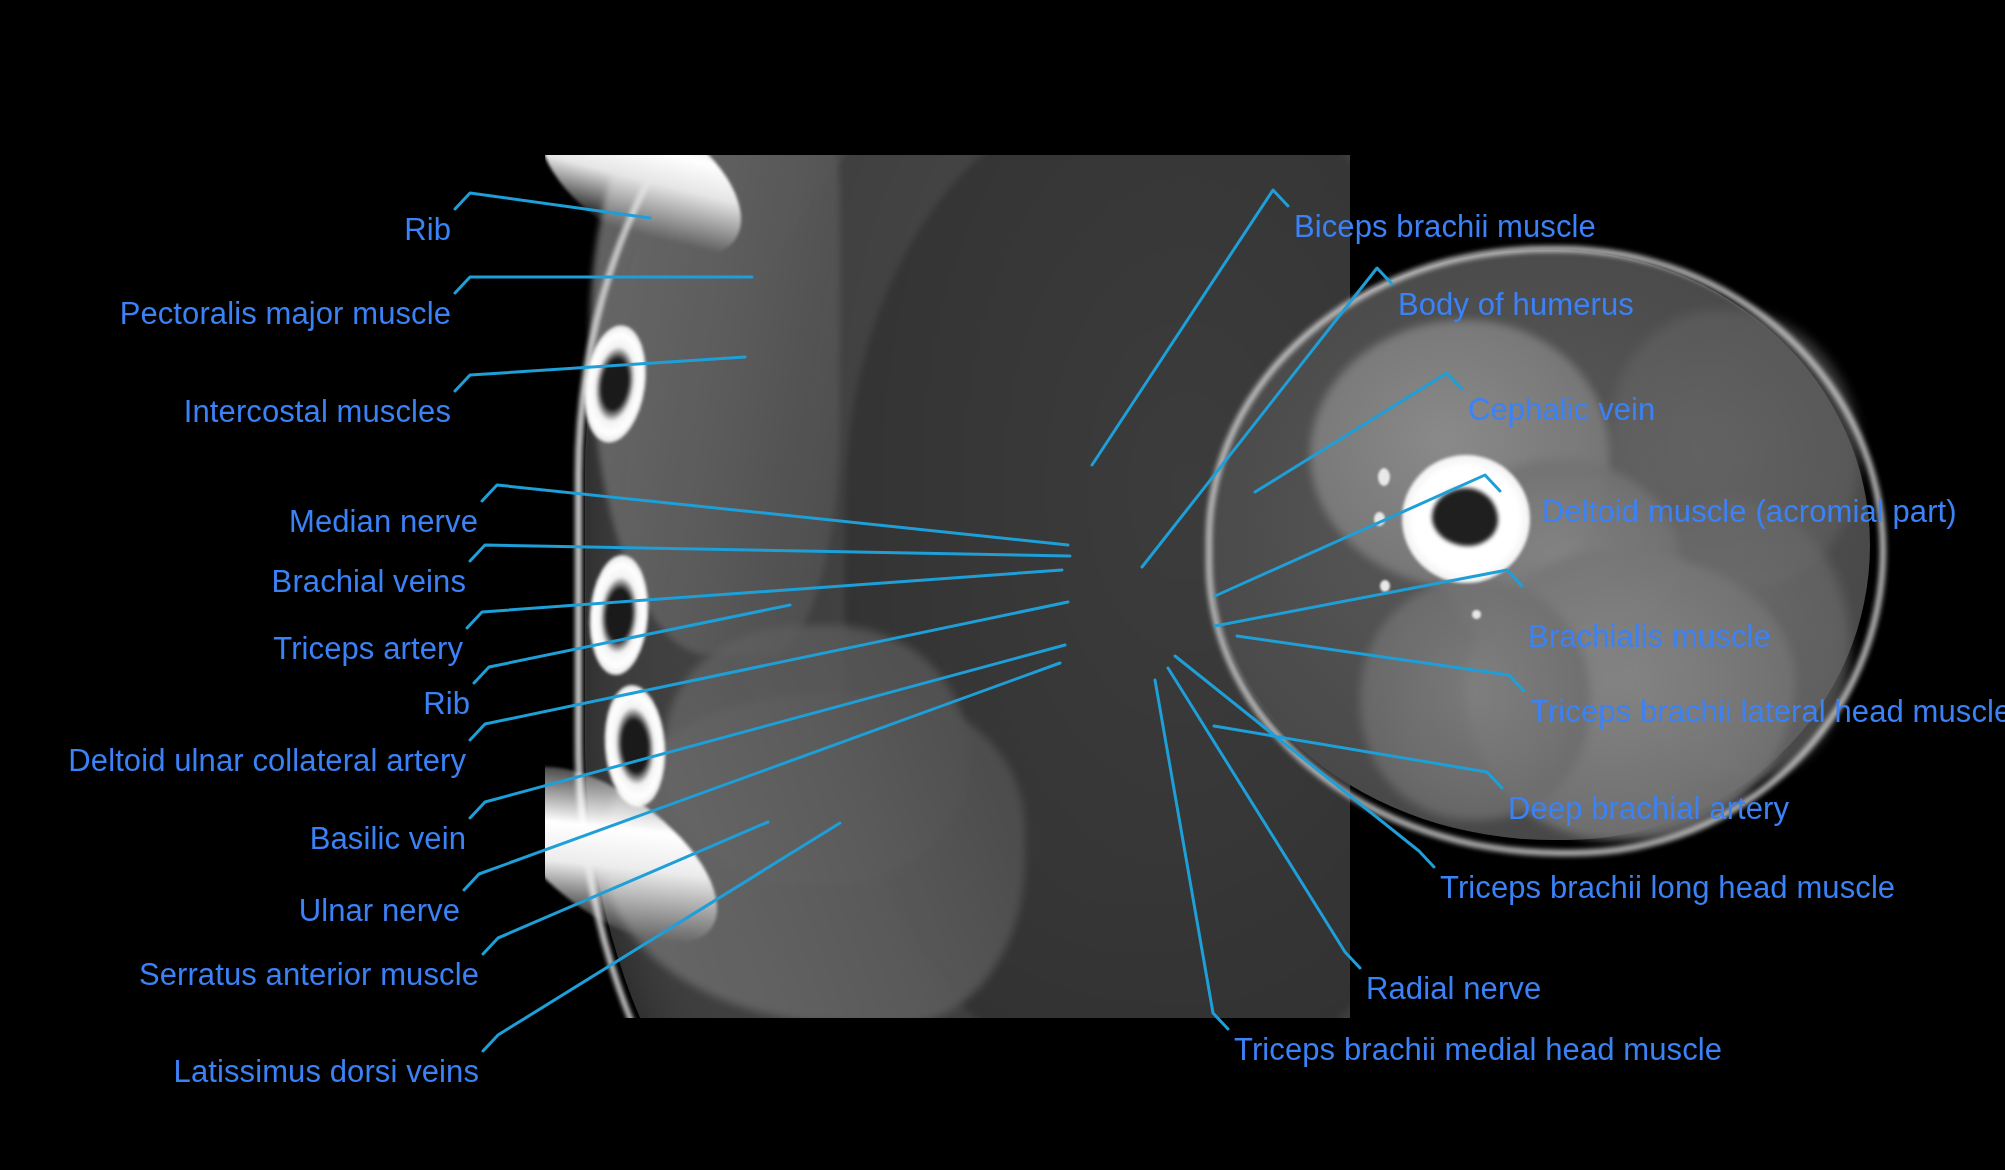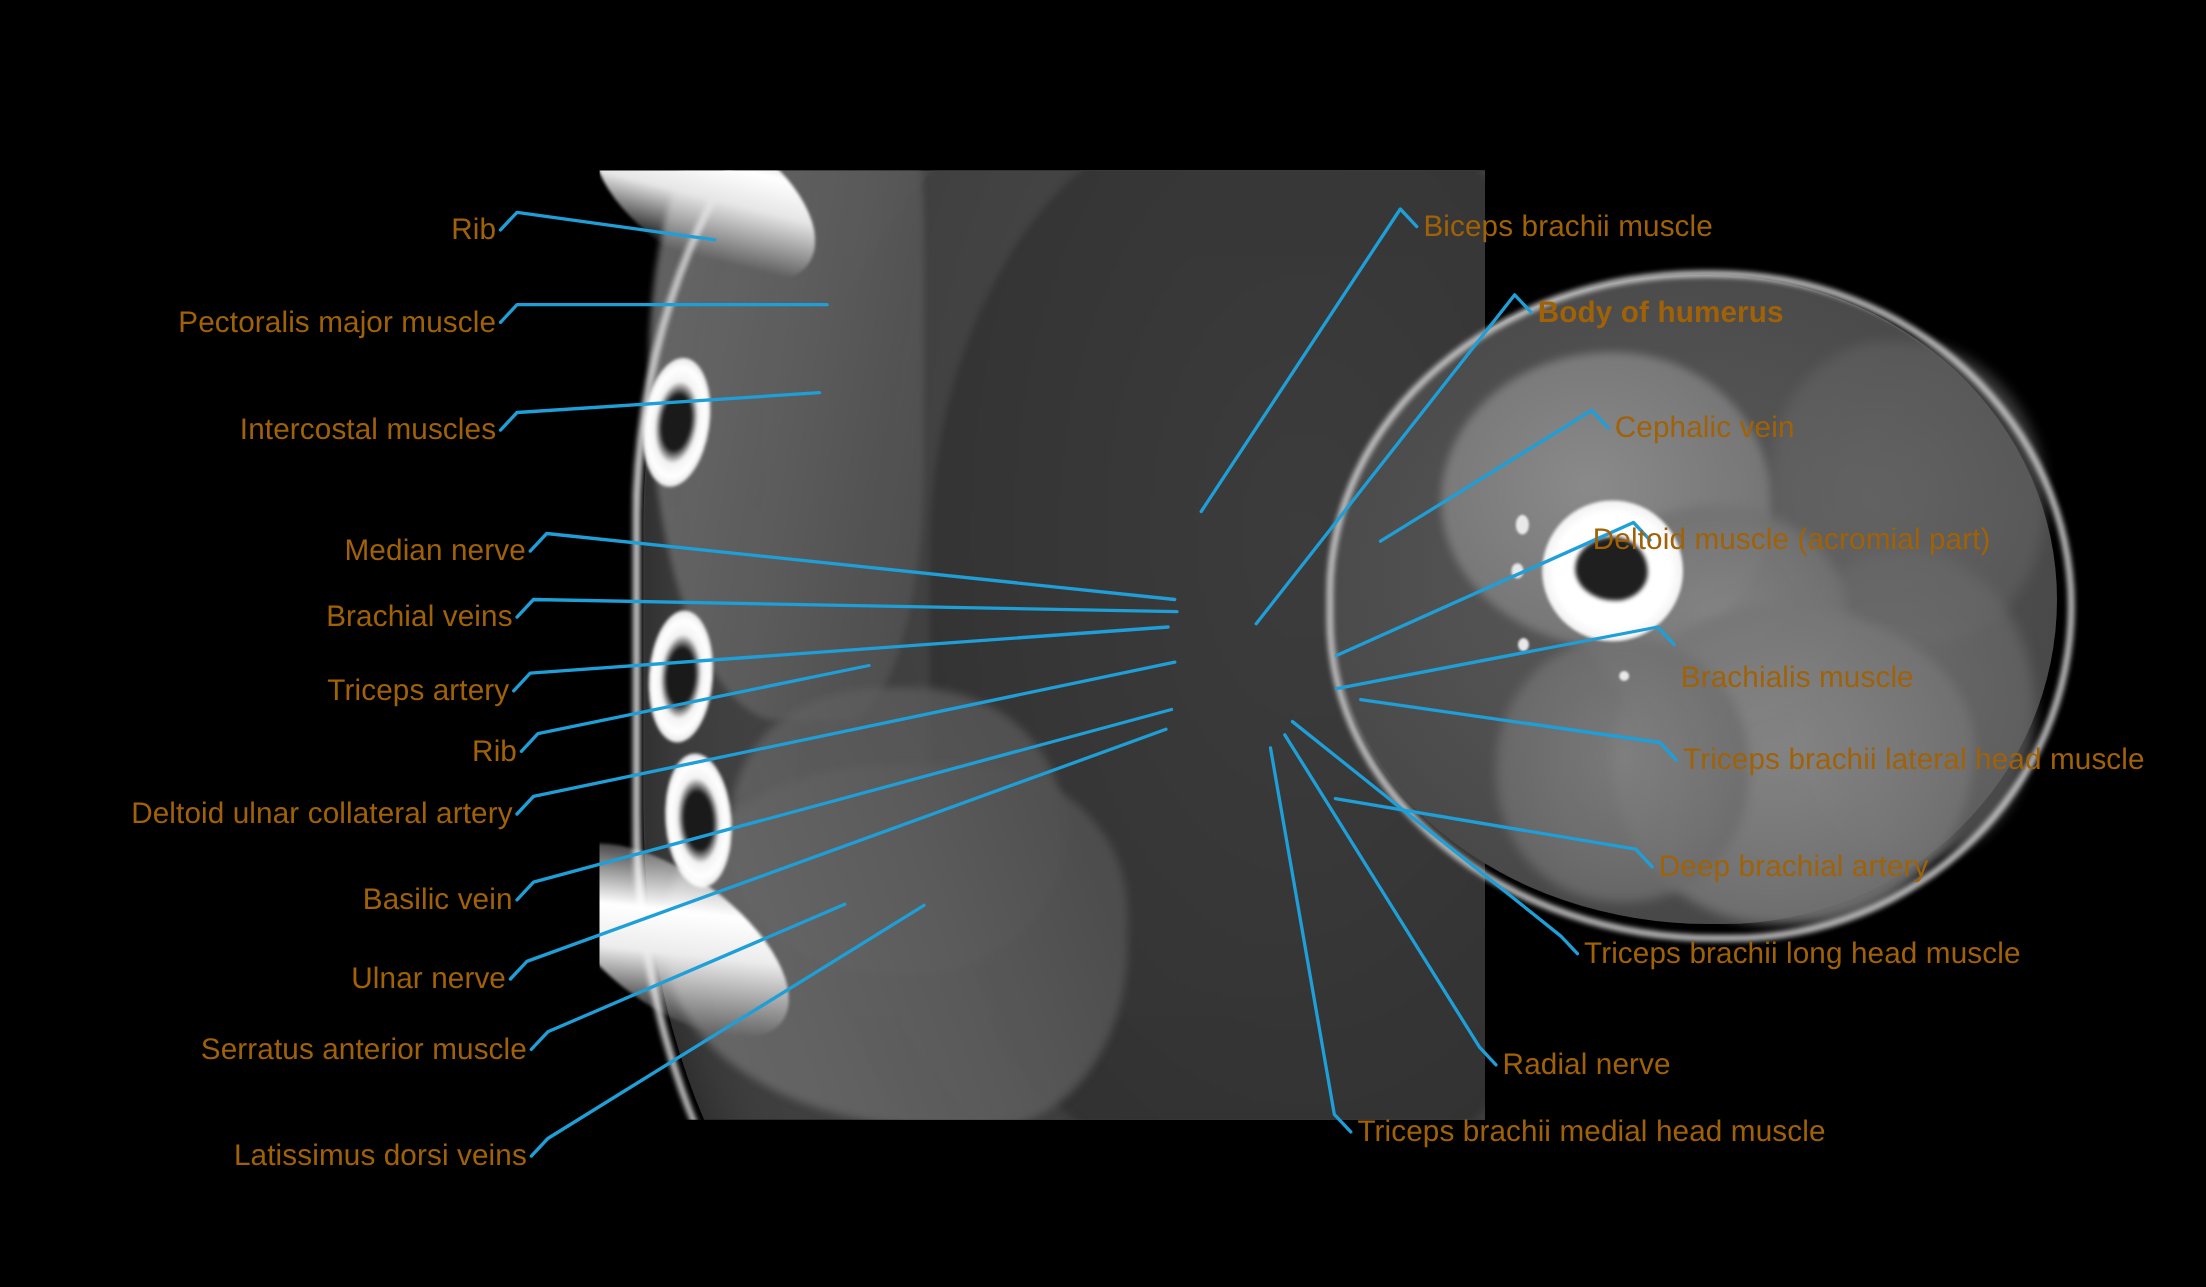--- a/index.html
+++ b/index.html
@@ -90,22 +90,22 @@
       background:radial-gradient(circle at 50% 50%, #ffffff 0%, #ffffff 58%, #f0f0f0 72%, rgba(200,200,200,0) 100%);
       filter:blur(1.6px);}
   #humerus-marrow{position:absolute;left:222px;top:238px;width:66px;height:58px;
       border-radius:52% 48% 45% 55%/50% 55% 45% 50%;
       background:#1f1f1f;filter:blur(2px);}
   .vessel{position:absolute;background:#e8e8e8;border-radius:50%;filter:blur(1.2px);}
 
   
   #leaders{position:absolute;left:0;top:0;width:2005px;height:1170px;
            pointer-events:none;}
-  .lbl{position:absolute;color:#a16207;font-size:27px;line-height:1;
-       white-space:nowrap;letter-spacing:.1px;}
+  .lbl{position:absolute;color:#3b82f6;font-size:31px;line-height:1;
+       white-space:nowrap;letter-spacing:.1px;margin-top:20px;}
   .lbl.left{text-align:right;transform:translateY(-50%);}
   .lbl.right{text-align:right;transform:translateY(-50%);}
 </style>
 </head>
 <body>
 
 <div id="stage">
 
   <div id="ct-wrap">
     <div id="ct-thorax">
@@ -177,23 +177,23 @@
       <div class="lbl left" style="top: 628px; right: 1542px;">Triceps artery</div>
       <div class="lbl left" style="top: 683px; right: 1535px;">Rib</div>
       <div class="lbl left" style="top: 740px; right: 1539px;">Deltoid ulnar collateral artery</div>
       <div class="lbl left" style="top: 818px; right: 1539px;">Basilic vein</div>
       <div class="lbl left" style="top: 890px; right: 1545px;">Ulnar nerve</div>
       <div class="lbl left" style="top: 954px; right: 1526px;">Serratus anterior muscle</div>
       <div class="lbl left" style="top: 1051px; right: 1526px;">Latissimus dorsi veins</div>
     </div>
   <div id="right-labels">
       <div class="lbl right" style="top: 206px; left: 1294px;">Biceps brachii muscle</div>
-      <div class="lbl right" style="top: 284px; left: 1398px; font-weight: bold;">Body of humerus</div>
+      <div class="lbl right" style="top: 284px; left: 1398px;">Body of humerus</div>
       <div class="lbl right" style="top: 389px; left: 1468px;">Cephalic vein</div>
-      <div class="lbl right" style="top: 491px; left: 1448px;">Deltoid muscle (acromial part)</div>
+      <div class="lbl right" style="top: 491px; left: 1542px;">Deltoid muscle (acromial part)</div>
       <div class="lbl right" style="top: 616px; left: 1528px;">Brachialis muscle</div>
       <div class="lbl right" style="top: 691px; left: 1530px;">Triceps brachii lateral head muscle</div>
       <div class="lbl right" style="top: 788px; left: 1508px;">Deep brachial artery</div>
       <div class="lbl right" style="top: 867px; left: 1440px;">Triceps brachii long head muscle</div>
       <div class="lbl right" style="top: 968px; left: 1366px;">Radial nerve</div>
       <div class="lbl right" style="top: 1029px; left: 1234px;">Triceps brachii medial head muscle</div>
     </div>
 
 </div>
 

